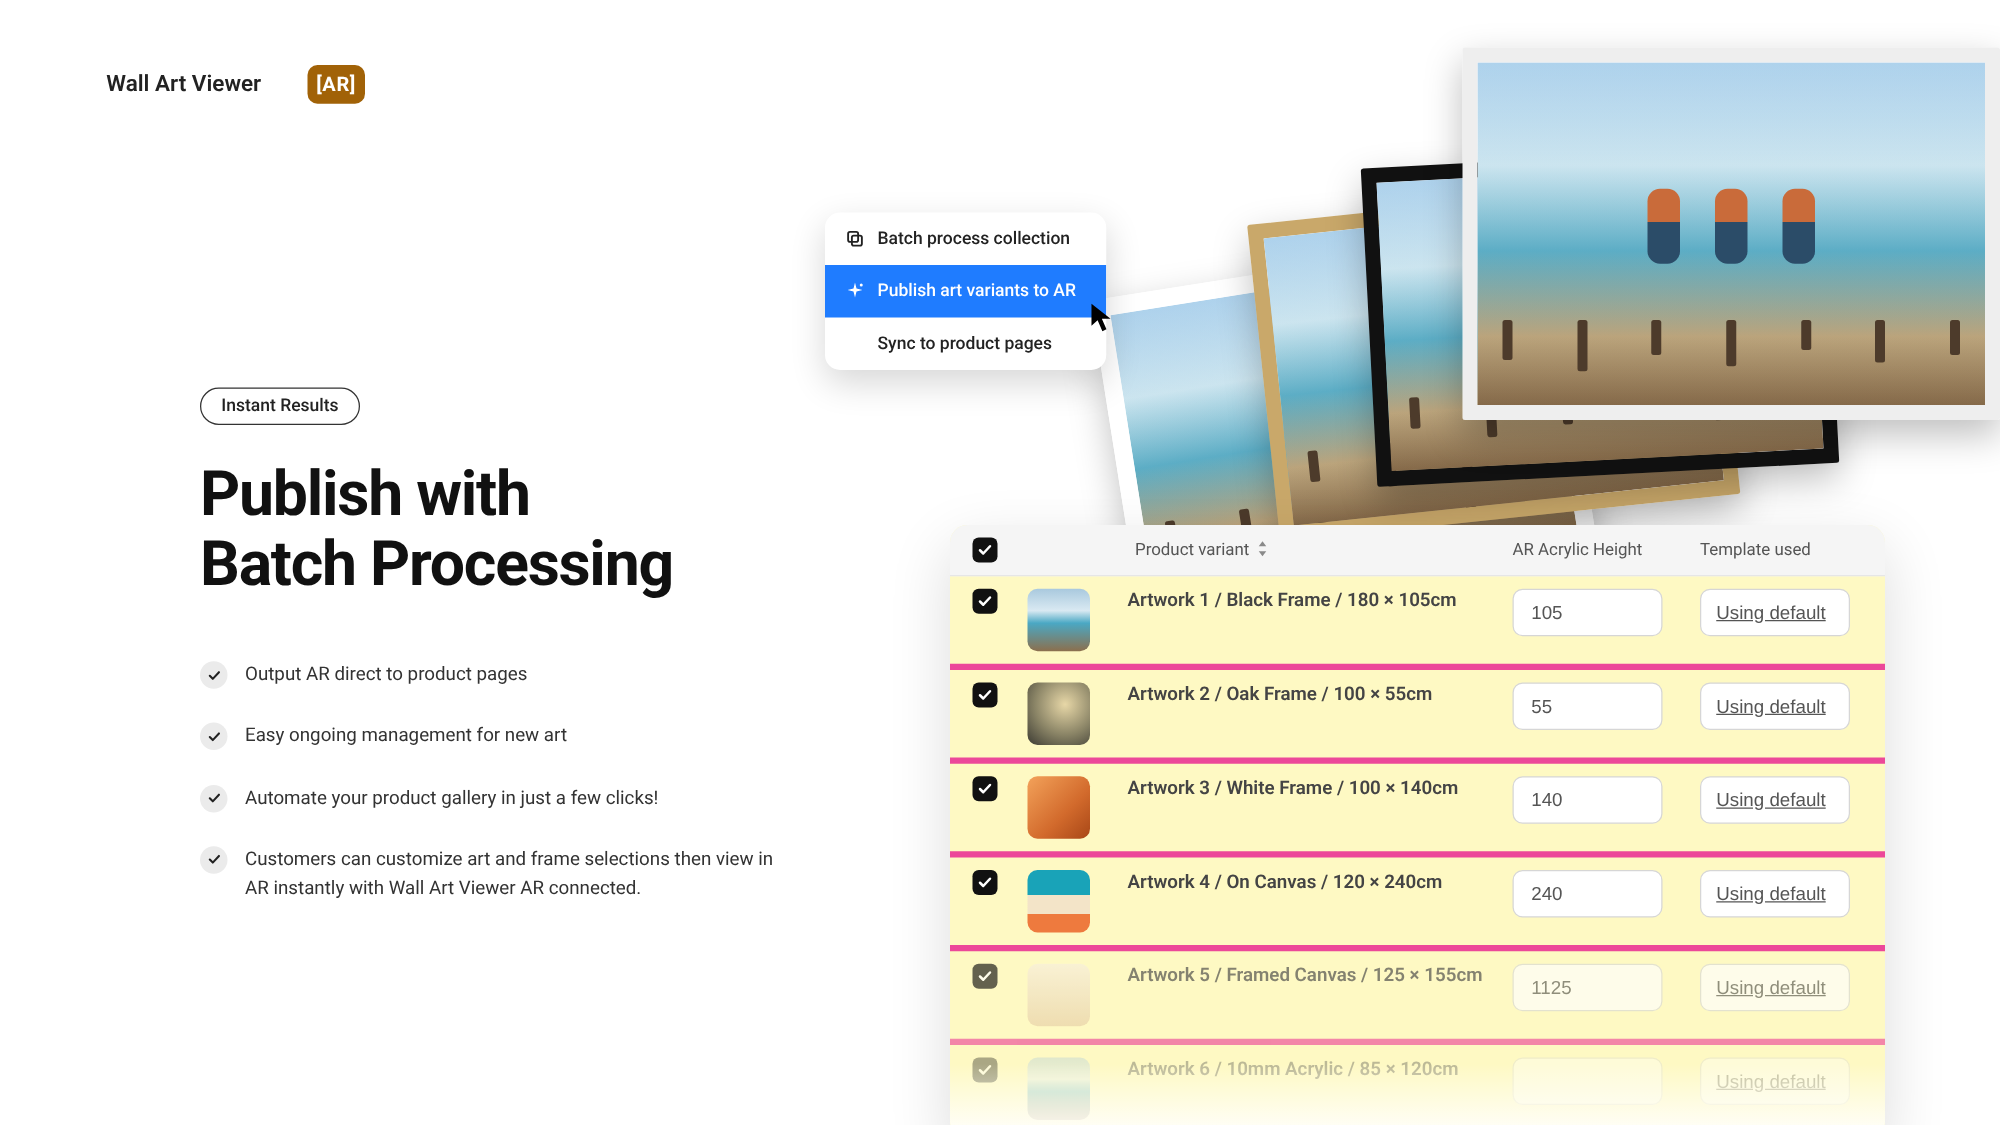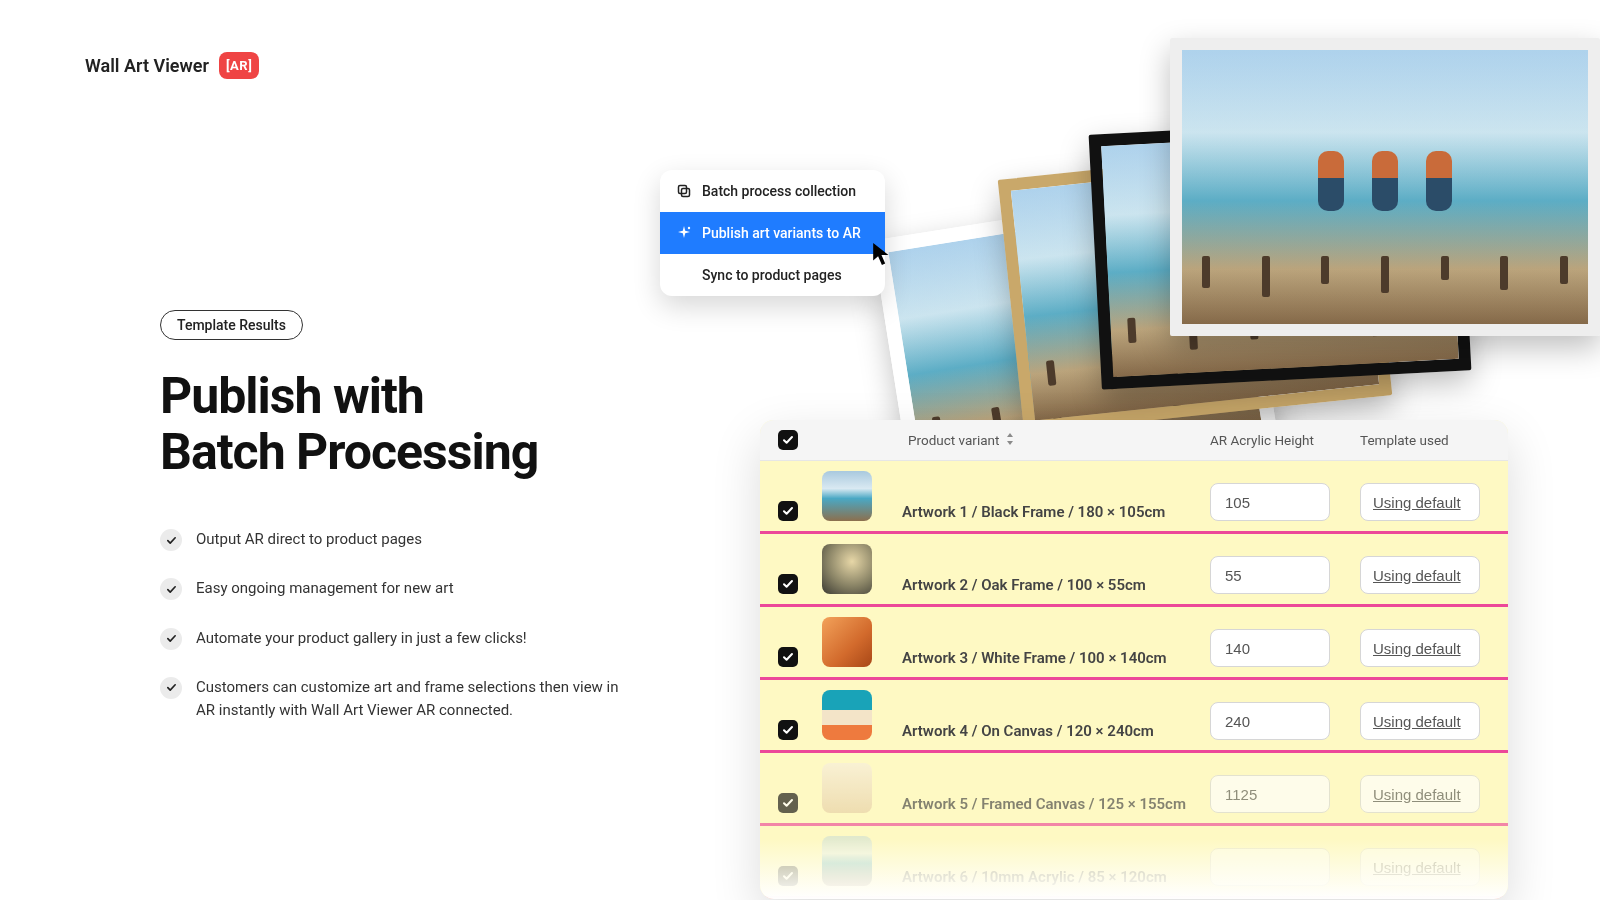--- a/index.html
+++ b/index.html
@@ -21,27 +21,28 @@
     display: flex;
     align-items: center;
     gap: 10px;
   }
   .logo-text {
     font-size: 18px;
     font-weight: 600;
     color: #222;
   }
   .logo-badge {
-    background: #ef4444;
+    background: #a16207;
     color: #fff;
-    font-size: 13px;
+    font-size: 16px;
     font-weight: 700;
     padding: 6px 7px;
     border-radius: 8px;
     letter-spacing: 0.5px;
+    margin-left: 27px;
   }
 
   
   .copy {
     position: absolute;
     left: 160px;
     top: 310px;
     width: 480px;
   }
   .pill {
@@ -190,23 +191,23 @@
   .col-chk { width:44px; display:flex; justify-content:flex-start; }
   .col-thumb { width:62px; }
   .col-name { flex:1; padding-left:86px; display:flex; align-items:center; gap:6px;}
   .col-height { width:150px; }
   .col-template { width:130px; }
 
   .sort-caret { font-size:10px; color:#888; line-height:1;}
 
   .trow {
     display:flex;
-    align-items:flex-end;
+    align-items:flex-start;
     padding:10px 18px;
-    border-bottom:3px solid #ec4899;
+    border-bottom:5px solid #ec4899;
     font-size:15px;
     font-weight:600;
     color:#444;
   }
   .fade1 { opacity:.65; }
   .fade2 { opacity:.35; }
 
   .chkbox {
     width:20px; height:20px; border-radius:5px;
     background:#111; color:#fff;
@@ -245,21 +246,21 @@
 </style>
 </head>
 <body>
 
 <div class="logo-wrap">
   <span class="logo-text">Wall Art Viewer</span>
   <span class="logo-badge">[AR]</span>
 </div>
 
 <div class="copy">
-  <div class="pill">Template Results</div>
+  <div class="pill">Instant Results</div>
   <h1 class="headline" id="headline">
       <div>Publish with</div>
       <div>Batch Processing</div>
     </h1>
   <ul class="bullets" id="bullets">
     <li>
       <span class="check">
         <svg width="11" height="11" viewBox="0 0 12 12">
             <path d="M2 6.2 L4.6 8.8 L10 3" stroke="#222" stroke-width="1.8" fill="none" stroke-linecap="round" stroke-linejoin="round"></path>
           </svg>

